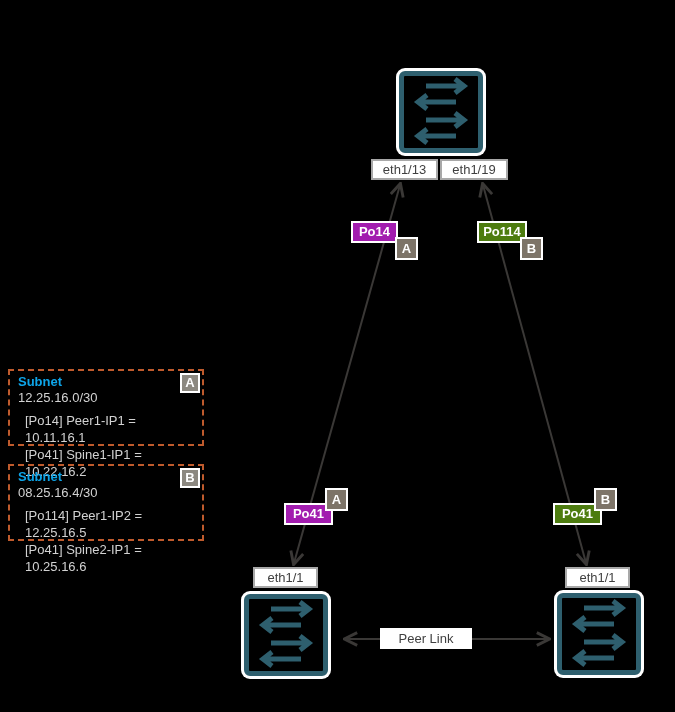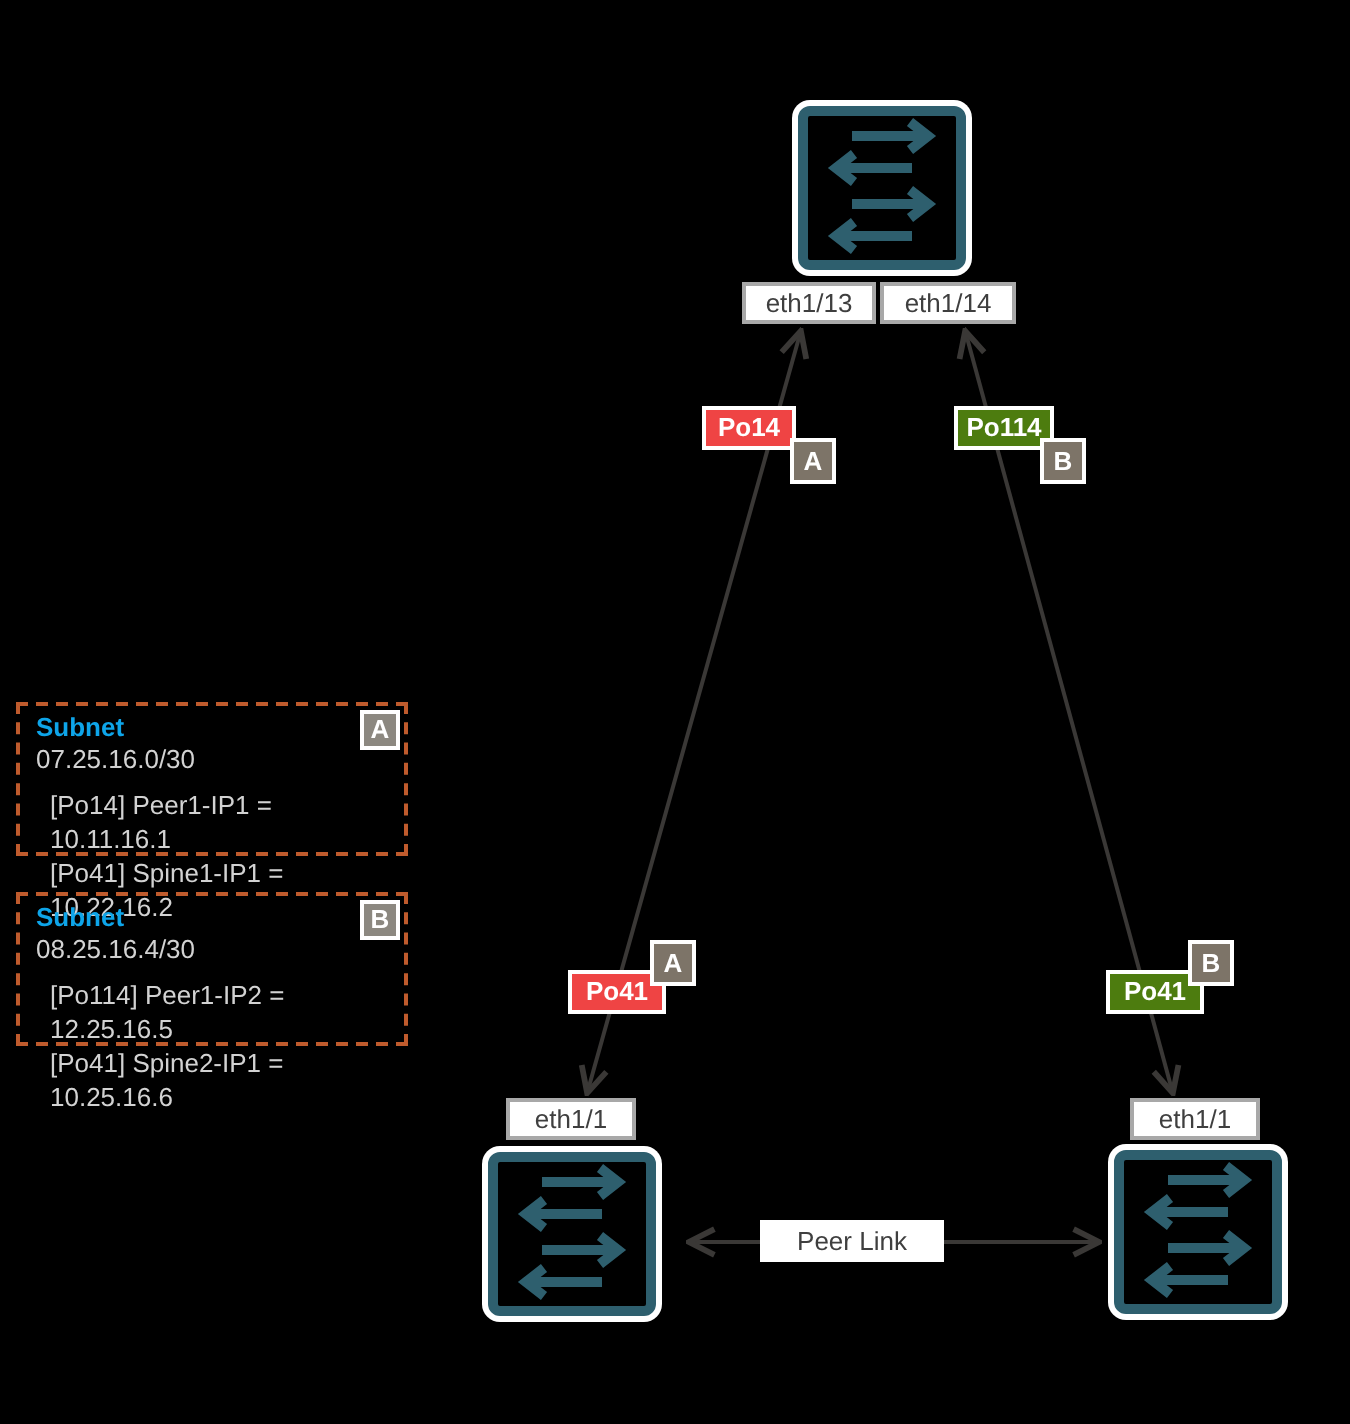--- a/index.html
+++ b/index.html
@@ -1,21 +1,21 @@
 <!DOCTYPE html>
 <html><head>
 <meta charset="utf-8">
 <style>
   html,body{margin:0;padding:0;}
   body{
     width:675px;height:712px;position:relative;overflow:hidden;
     background:#000000;
     font-family:"Liberation Sans","DejaVu Sans",sans-serif;
   }
-  .stage{position:absolute;inset:0;}
+  .stage{position:absolute;inset:0;margin-top:18px;}
   svg.links{position:absolute;left:0;top:0;width:675px;height:712px;}
 
   
   .switch{
     position:absolute;width:84px;height:82px;box-sizing:border-box;
     background:#000000;border:5px solid #2e5f6e;border-radius:6px;
     box-shadow:0 0 0 3px #ffffff;
   }
   .switch svg{display:block;width:100%;height:100%;}
 
@@ -24,21 +24,21 @@
     position:absolute;background:#ffffff;border:2px solid #a8a8a8;
     box-sizing:border-box;color:#3f3f3f;font-size:13px;line-height:17px;
     text-align:center;
   }
 
   
   .po{
     position:absolute;height:22px;box-sizing:border-box;border:2px solid #ffffff;
     color:#ffffff;font-size:13px;font-weight:bold;line-height:18px;text-align:center;
   }
-  .po.green{background:#ef4444;}
+  .po.green{background:#a21caf;}
   .po.purple{background:#4d7c0f;}
 
   
   .zone{
     position:absolute;width:23px;height:23px;box-sizing:border-box;
     border:2px solid #ffffff;background:#7d7468;color:#ffffff;
     font-weight:bold;font-size:13px;line-height:19px;text-align:center;
   }
 
   
@@ -99,37 +99,37 @@
       <g fill="none" stroke="#2e5f6e" stroke-width="5">
         <path d="M22 10 H59 M51 3 L60 10 L51 17"></path>
         <path d="M52 26 H15 M23 19 L14 26 L23 33"></path>
         <path d="M22 44 H59 M51 37 L60 44 L51 51"></path>
         <path d="M52 60 H15 M23 53 L14 60 L23 67"></path>
       </g>
     </svg>
   </div>
 
   <div class="plabel" style="left:371px;top:141px;width:67px;height:21px;">eth1/13</div>
-  <div class="plabel" style="left:440px;top:141px;width:68px;height:21px;">eth1/14</div>
+  <div class="plabel" style="left:440px;top:141px;width:68px;height:21px;">eth1/19</div>
   <div class="plabel" style="left:253px;top:549px;width:65px;height:21px;">eth1/1</div>
   <div class="plabel" style="left:565px;top:549px;width:65px;height:21px;">eth1/1</div>
 
   <div class="po green" style="left:351px;top:203px;width:47px;">Po14</div>
   <div class="po purple" style="left:477px;top:203px;width:50px;">Po114</div>
   <div class="po green" style="left:284px;top:485px;width:49px;">Po41</div>
   <div class="po purple" style="left:553px;top:485px;width:49px;">Po41</div>
 
   <div class="zone" style="left:395px;top:219px;">A</div>
   <div class="zone" style="left:520px;top:219px;">B</div>
   <div class="zone" style="left:325px;top:470px;">A</div>
   <div class="zone" style="left:594px;top:470px;">B</div>
 
   <div class="subnet" style="top:351px;">
     <div class="title">Subnet</div>
-    <div class="cidr">07.25.16.0/30</div>
+    <div class="cidr">12.25.16.0/30</div>
     <div class="entry">[Po14] Peer1-IP1 = 10.11.16.1</div>
     <div class="entry">[Po41] Spine1-IP1 = 10.22.16.2</div>
     <div class="zone">A</div>
   </div>
 
   <div class="subnet" style="top:446px;">
     <div class="title">Subnet</div>
     <div class="cidr">08.25.16.4/30</div>
     <div class="entry">[Po114] Peer1-IP2 = 12.25.16.5</div>
     <div class="entry">[Po41] Spine2-IP1 = 10.25.16.6</div>

